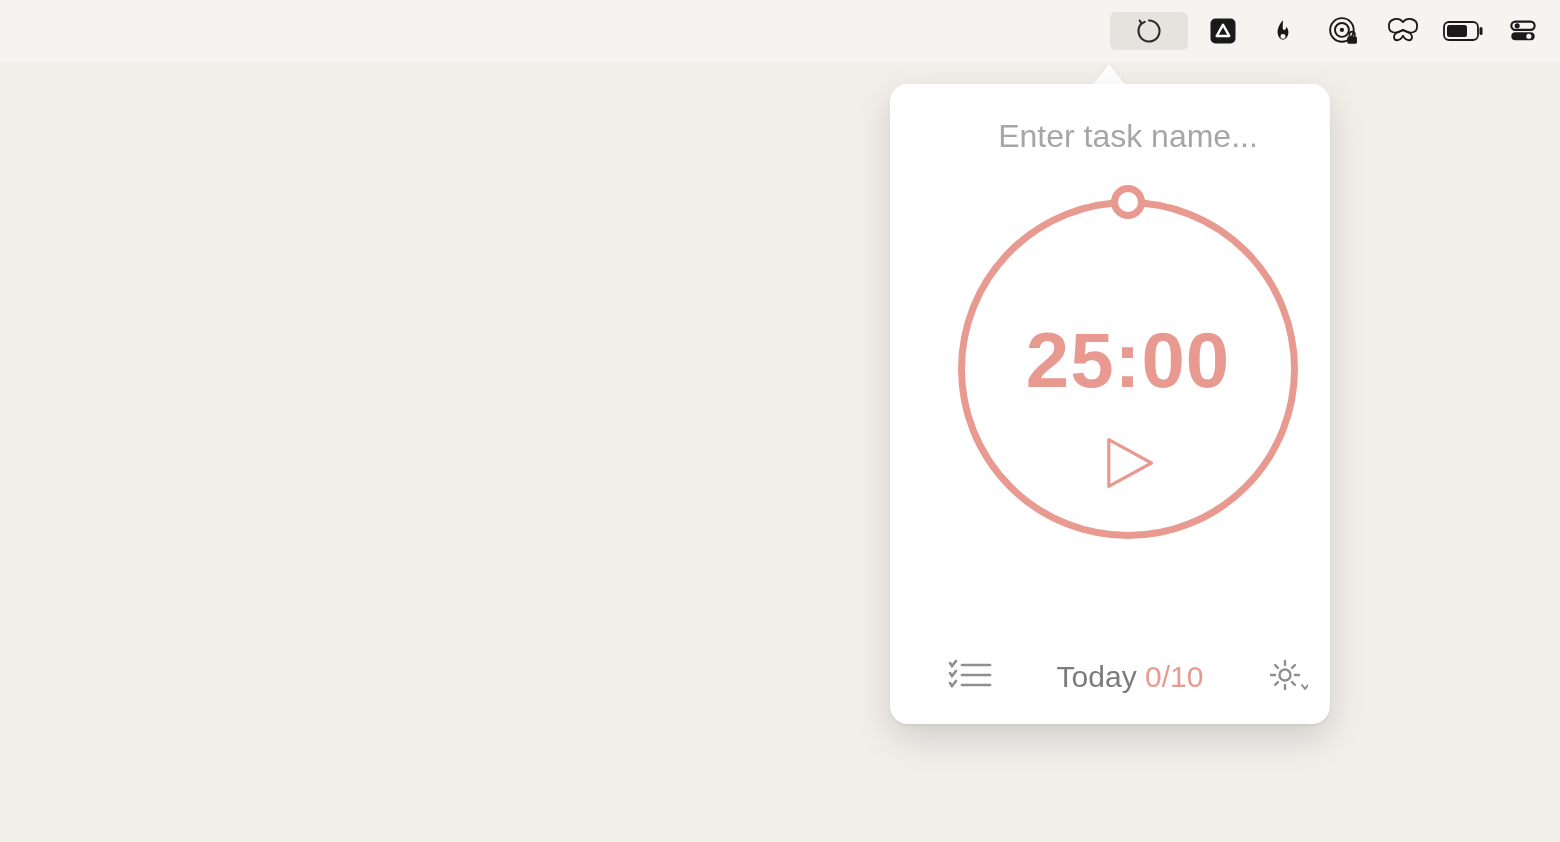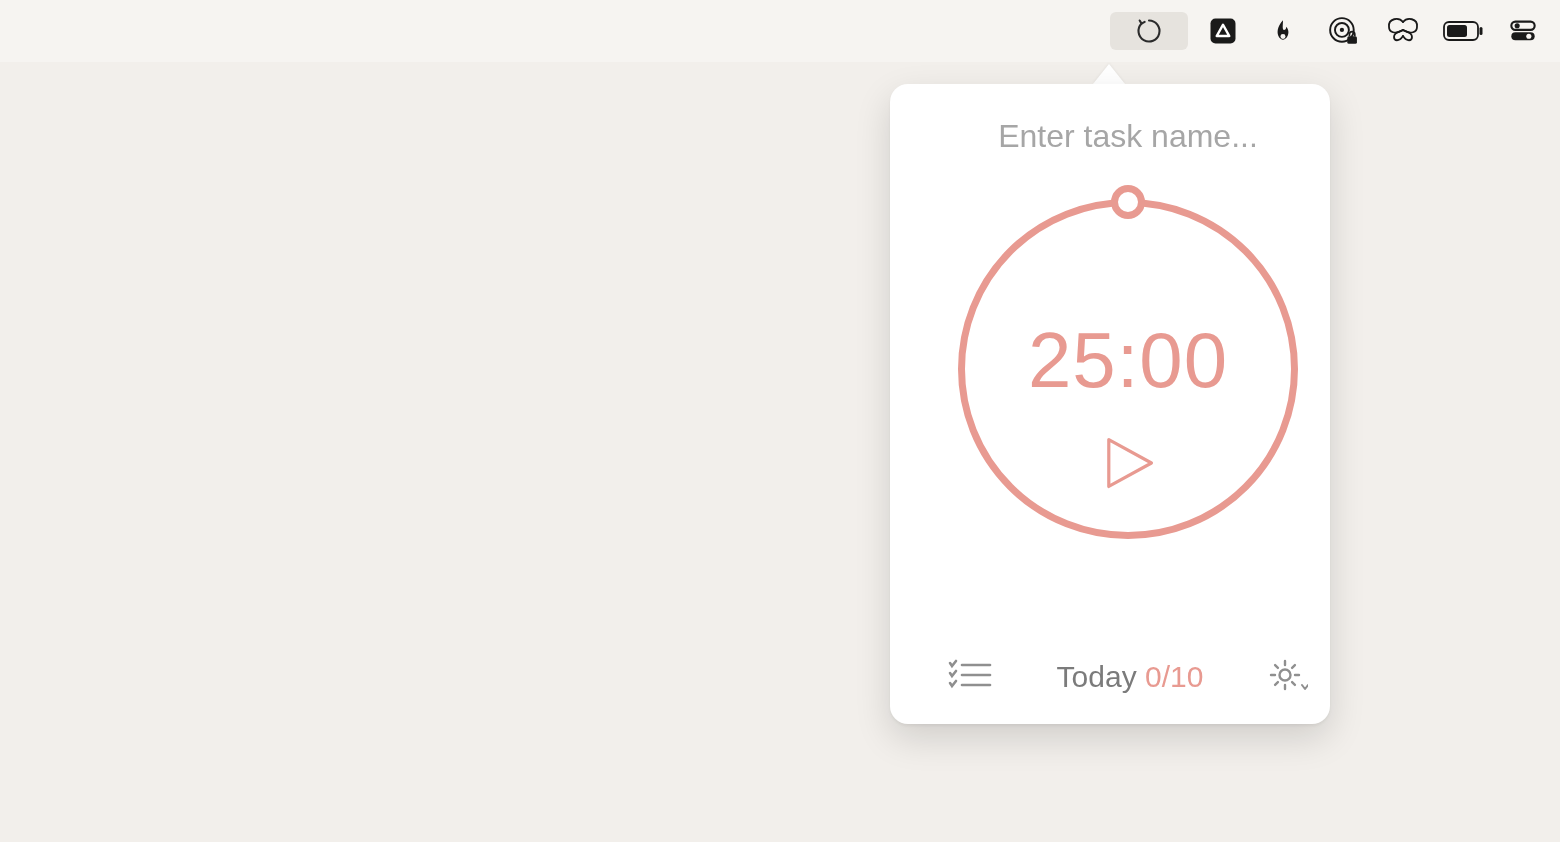--- a/index.html
+++ b/index.html
@@ -113,21 +113,21 @@
       top: -14px;
       transform: translateX(-50%);
     }
     .timer-time {
       position: absolute;
       left: 0; right: 0;
       top: 116px;
       text-align: center;
       color: #e89a91;
       font-size: 78px;
-      font-weight: 400;
+      font-weight: 700;
       letter-spacing: 1px;
     }
     .play-btn {
       position: absolute;
       left: 50%;
       top: 234px;
       transform: translateX(-50%);
       cursor: pointer;
     }
 

